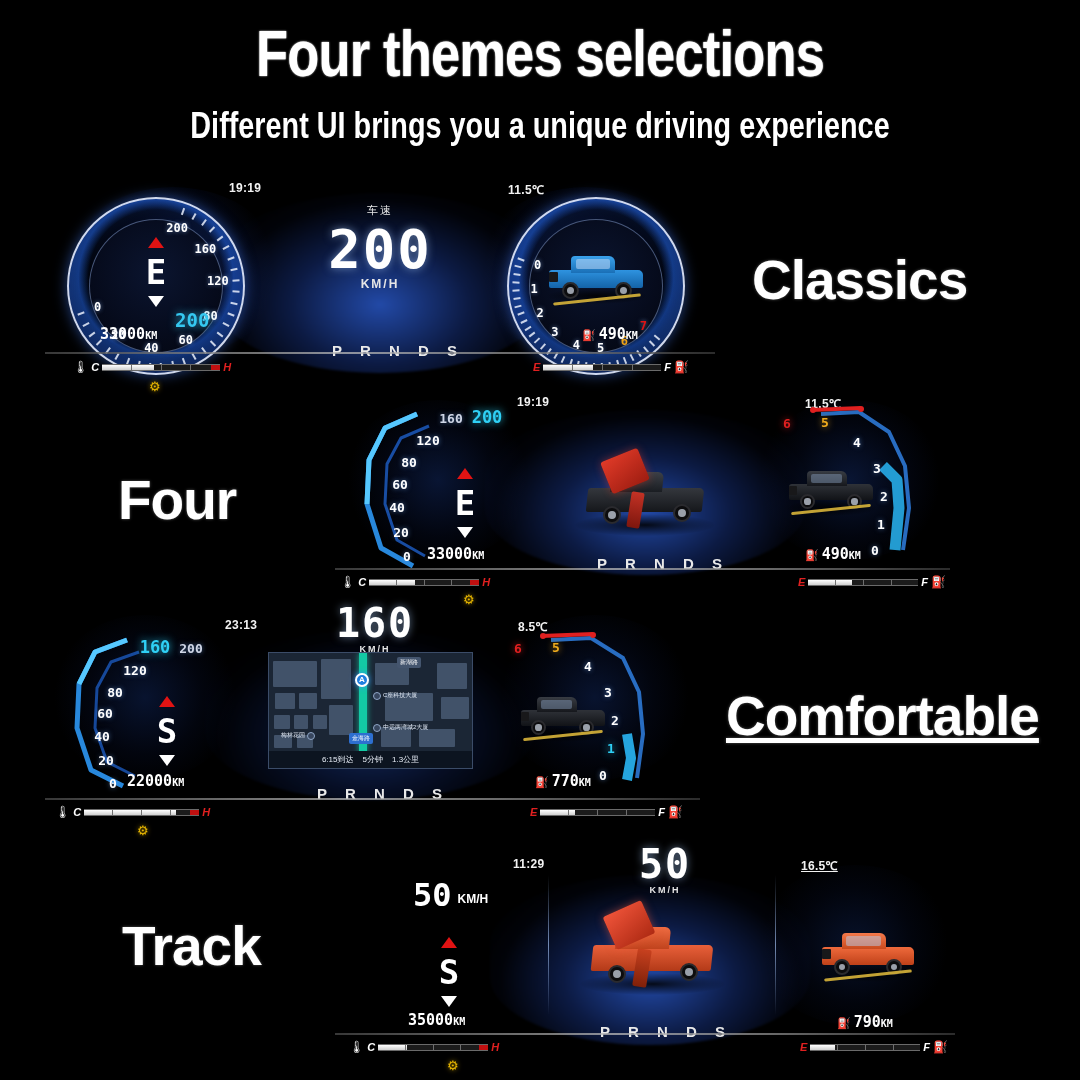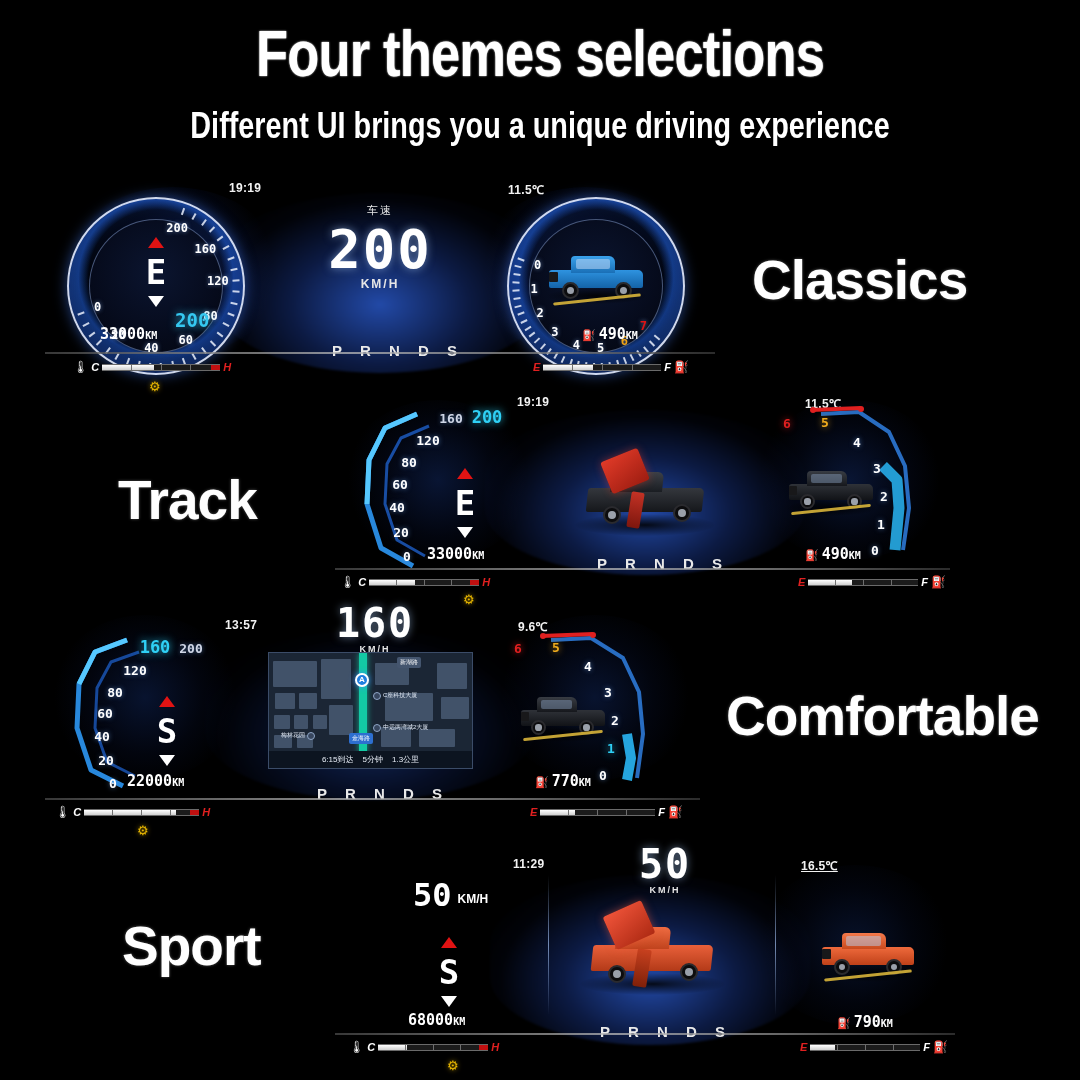--- a/index.html
+++ b/index.html
@@ -21,21 +21,21 @@
     transform:scaleX(0.80); transform-origin:center top; margin-top:22px;
   }
 
   
   .theme-label {
     position:absolute; font-size:55px; font-weight:bold; letter-spacing:-1px;
     white-space:nowrap; text-shadow:0 0 3px rgba(255,255,255,.35);
   }
   #label-classics    { left:752px; top:248px; }
   #label-sport       { left:118px; top:468px; }
-  #label-comfortable { left:726px; top:684px; }
+  #label-comfortable { left:726px; top:684px;text-decoration:underline; }
   #label-track       { left:122px; top:914px; }
 
   
   .cluster { position:absolute; }
 
   
   .ctr-glow {
     position:absolute; border-radius:50%/40%;
     background:radial-gradient(ellipse at 50% 62%, rgba(40,86,196,.85) 0%, rgba(22,48,122,.55) 38%, rgba(8,16,48,.18) 66%, rgba(0,0,0,0) 80%);
     filter:blur(1px); pointer-events:none;
@@ -195,23 +195,23 @@
 </style>
 </head>
 <body>
 
 <div class="title-block">
   <div class="main-title">Four themes selections</div>
   <div class="sub-title">Different UI brings you a unique driving experience</div>
 </div>
 
 <div class="theme-label" id="label-classics">Classics</div>
-<div class="theme-label" id="label-sport">Track</div>
+<div class="theme-label" id="label-sport">Four</div>
 <div class="theme-label" id="label-comfortable">Comfortable</div>
-<div class="theme-label" id="label-track">Sport</div>
+<div class="theme-label" id="label-track">Track</div>
 
 <div class="cluster" id="cl-classics" style="left:45px; top:175px; width:670px; height:215px;">
 
   <div class="ctr-glow" style="left:170px; top:18px; width:330px; height:180px;"></div>
   <div class="side-glow" style="left:18px;  top:12px; width:220px; height:170px;"></div>
   <div class="side-glow" style="left:430px; top:12px; width:220px; height:170px;"></div>
 
   <div class="readout-time" style="left:184px; top:6px;">19:19</div>
   <div class="readout-temp" style="left:463px; top:6px;">11.5℃</div>
 
@@ -470,22 +470,22 @@
     <span class="sym">⛽</span>
   </div>
 </div>
 
 <div class="cluster" id="cl-comfort" style="left:45px; top:600px; width:655px; height:220px;">
 
   <div class="ctr-glow" style="left:160px; top:30px; width:330px; height:170px; opacity:.55;"></div>
   <div class="side-glow" style="left:5px;   top:15px; width:190px; height:165px; opacity:.5;"></div>
   <div class="side-glow" style="left:450px; top:15px; width:200px; height:165px; opacity:.5;"></div>
 
-  <div class="readout-time" style="left:180px; top:18px;">13:57</div>
-  <div class="readout-temp" style="left:473px; top:18px;">9.6℃</div>
+  <div class="readout-time" style="left:180px; top:18px;">23:13</div>
+  <div class="readout-temp" style="left:473px; top:18px;">8.5℃</div>
 
   <div class="spd-wrap" style="left:225px; top:4px; width:210px;">
     <div class="spd-num" style="font-size:40px;">160</div>
     <div class="spd-unit" style="font-size:9px;">KM/H</div>
   </div>
 
   <div class="poly-gauge" style="left:18px; top:34px; width:150px; height:160px;">
     <svg viewBox="0 0 150 160">
       <polyline points="64,6 32,18 16,50 14,94 28,136 60,152" fill="none" stroke="#2a8fe8" stroke-width="5" stroke-linejoin="round" opacity=".95"></polyline>
       <polyline points="76,18 48,28 34,54 32,94 44,128 72,142" fill="none" stroke="#1e5fc8" stroke-width="3" stroke-linejoin="round" opacity=".75"></polyline>
@@ -633,21 +633,21 @@
   <div style="position:absolute; left:78px; top:36px; display:flex; align-items:flex-end; gap:6px;">
     <span style="font-size:32px; font-weight:bold; font-family:'DejaVu Sans Mono',monospace; line-height:.9;">50</span>
     <span style="font-size:12px; font-weight:bold; margin-bottom:4px;">KM/H</span>
   </div>
   <div class="compass" style="left:85px; top:92px; width:58px;">
     <div class="up"></div>
     <div class="dir">S</div>
     <div class="dn"></div>
   </div>
   <div class="odo" style="left:73px; top:166px;">
-    <span>68000</span><span class="u">KM</span>
+    <span>35000</span><span class="u">KM</span>
   </div>
 
   <div class="bracket" style="left:213px; top:30px; width:1px; height:140px; border:0; background:linear-gradient(180deg,rgba(160,190,240,0),rgba(160,190,240,.7),rgba(160,190,240,0));"></div>
   <div class="bracket" style="left:440px; top:30px; width:1px; height:140px; border:0; background:linear-gradient(180deg,rgba(160,190,240,0),rgba(160,190,240,.7),rgba(160,190,240,0));"></div>
 
   <div class="truck" style="left:245px; top:62px; width:145px; height:88px;">
     <div class="shadow" style="left:0px; top:66px; width:145px; height:22px;"></div>
     <div class="body" style="left:12px; top:38px; width:120px; height:26px; background:linear-gradient(180deg,#e9603a,#b33a18); transform:skewX(-6deg);"></div>
     <div class="cab" style="left:36px; top:20px; width:54px; height:22px; background:linear-gradient(180deg,#ef6c42,#c0431d); transform:skewX(-6deg);"></div>
     <div style="position:absolute; left:28px; top:0px; width:42px; height:36px; background:linear-gradient(160deg,#f0543a,#ae2a13); transform:rotate(-24deg); border-radius:3px; box-shadow:0 0 9px rgba(240,90,55,.5);"></div>

